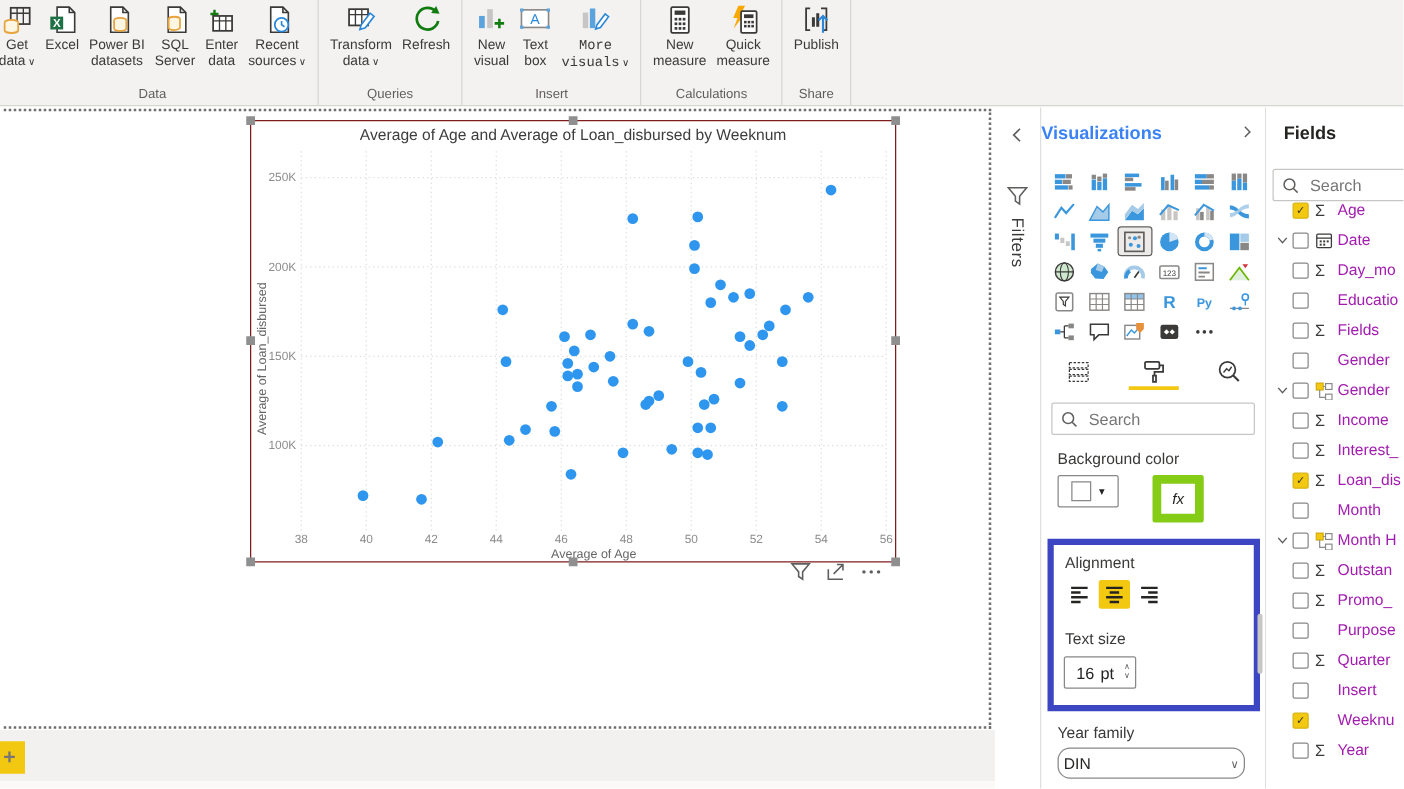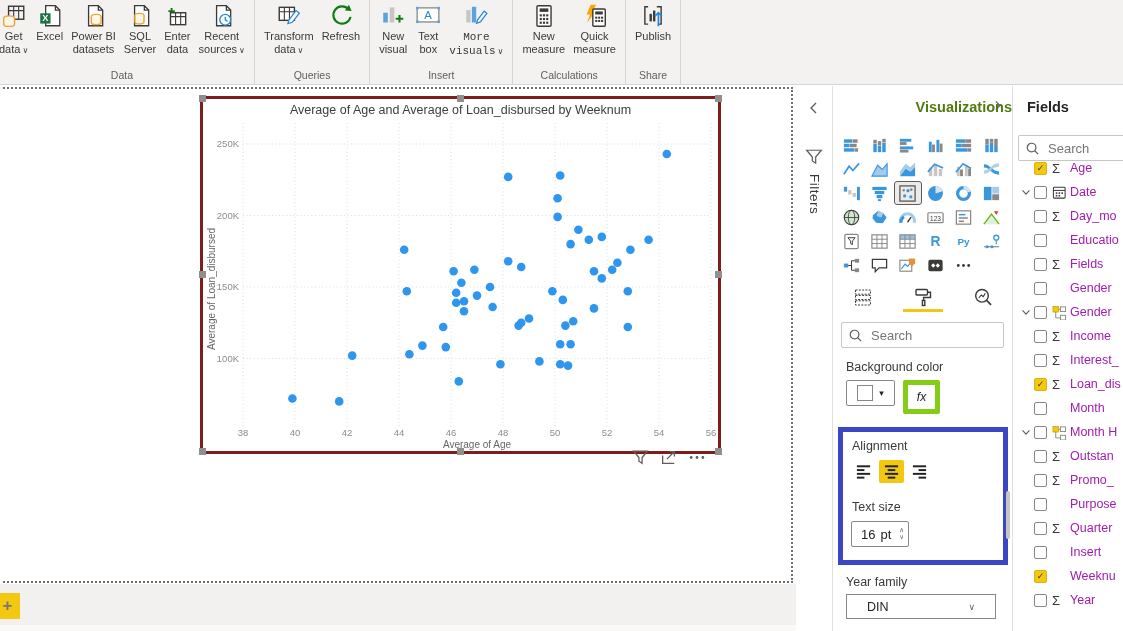--- a/index.html
+++ b/index.html
@@ -15,72 +15,72 @@
   .ritem{display:flex;flex-direction:column;align-items:center;padding:1px 4px;cursor:pointer;}
   .ritem .ricon svg{width:26px;height:26px;}
   .rlabel{font-size:11px;color:#3B3A39;text-align:center;white-space:pre-line;line-height:1.15;margin-top:1px;}
   .rcaret{font-size:8px;color:#3B3A39;margin-left:2px;}
   .rgrouplabel{font-size:10.5px;color:#605E5C;text-align:center;padding:2px 0 3px;}
   .ribbon .first{margin-left:-10px;}
   
   .canvas{position:absolute;left:-2px;top:87px;width:795px;height:496px;
           border:2px dotted #6E6E6E;box-sizing:border-box;background:#fff;}
   .visual{position:absolute;left:200px;top:7px;width:515px;height:352px;background:#fff;
-          border:3px solid #7f1d1d;box-sizing:content-box;}
+          border:1px solid #7f1d1d;box-sizing:content-box;}
   .vtitle{position:absolute;left:0;top:4px;width:100%;text-align:center;font-size:12.5px;color:#3D3D3D;}
   .hd{position:absolute;width:7px;height:7px;background:#8F8F8F;z-index:3;}
   .vfooter{position:absolute;left:632px;top:360px;display:flex;gap:11px;align-items:center;}
   .vfooter .fi{cursor:pointer;}
   .pagebar{position:absolute;left:0;top:584px;width:796px;height:41px;background:#F3F1EF;}
   .newpage{position:absolute;left:-5px;top:9px;width:25px;height:26px;background:#F2C811;
            color:#7A7672;font-size:17px;font-weight:bold;display:flex;align-items:center;justify-content:center;cursor:pointer;}
   .statusstrip{position:absolute;left:0;top:625px;width:796px;height:6px;background:#FAF9F8;}
   
   .fstrip{position:absolute;left:796px;top:86px;width:36px;height:545px;background:#fff;
           display:flex;flex-direction:column;align-items:center;}
   .fstrip .flabel{writing-mode:vertical-rl;font-size:13.5px;color:#3B3A39;margin-top:8px;letter-spacing:.5px;}
   
   .vizpane{position:absolute;left:832px;top:86px;width:181px;height:545px;background:#fff;
            border-left:1px solid #E1DFDD;border-right:1px solid #E1DFDD;box-sizing:border-box;}
-  .vheader{position:relative;text-align:right;font-size:14.5px;font-weight:700;color:#4d7c0f;padding-top:13px;height:23px;}
+  .vheader{position:relative;text-align:left;font-size:14.5px;font-weight:700;color:#3b82f6;padding-top:13px;height:23px;}
   .vheader .chev{position:absolute;right:8px;top:13px;cursor:pointer;}
   .vgrid{display:grid;grid-template-columns:repeat(6,28px);justify-content:center;row-gap:2px;margin-top:12px;}
   .vcell{width:26px;height:22px;display:flex;align-items:center;justify-content:center;border-radius:2px;cursor:pointer;}
   .vcell svg{width:19px;height:19px;}
   .vcell.selected{background:#EDEBE9;outline:1.5px solid #5F5D5B;}
   .vtabs{display:flex;justify-content:center;gap:36px;margin-top:9px;}
   .vtab{padding:2px 2px 5px;cursor:pointer;position:relative;}
   .vtab svg{width:20px;height:20px;}
   .vtab.selected::after{content:"";position:absolute;left:-8px;right:-8px;bottom:0;height:3px;background:#F2C811;}
   .vsearch,.fsearch{display:flex;align-items:center;border:1px solid #C8C6C4;border-radius:2px;
           height:26px;padding:0 6px;gap:6px;background:#fff;box-sizing:border-box;}
   .vsearch{margin:10px 8px 0;}
   .vsearch input,.fsearch input{border:0;outline:0;flex:1;font-size:13px;background:transparent;
           font-family:"Liberation Sans",sans-serif;color:#252423;min-width:0;}
   .seclabel{font-size:12.5px;color:#3B3A39;margin:12px 0 6px 13px;}
   .bgrow{display:flex;gap:8px;margin-left:13px;}
   .swatchbtn{width:47px;height:24px;border:1px solid #8A8886;border-radius:2px;background:#fff;
              display:flex;align-items:center;justify-content:center;gap:6px;cursor:pointer;}
   .swatch{width:14px;height:14px;border:1px solid #8A8886;background:#fff;}
   .caret{font-size:9px;color:#252423;}
-  .fxbtn{width:27px;height:24px;border:5px solid #84cc16;border-radius:2px;background:#fff;
-         font-style:italic;font-size:12px;display:flex;align-items:center;justify-content:center;cursor:pointer;}
+  .fxbtn{width:27px;height:24px;border:7px solid #84cc16;border-radius:2px;background:#fff;
+         font-style:italic;font-size:12px;display:flex;align-items:center;justify-content:center;cursor:pointer;margin-left:19px;}
   .annot{margin:13px 5px 0;border:5px solid #3D46C2;padding:7px 0 13px 8px;box-sizing:border-box;width:170px;}
   .annot .seclabel{margin:0 0 0 1px;}
   .alignrow{display:flex;gap:3px;margin-top:7px;}
   .alignbtn{width:25px;height:23px;display:flex;align-items:center;justify-content:center;border-radius:2px;cursor:pointer;}
   .alignbtn.selected{background:#F2C811;}
   .tslabel{margin:17px 0 0 1px;font-size:12.5px;color:#3B3A39;}
   .spin{margin-top:7px;width:58px;height:26px;border:1px solid #8A8886;border-radius:2px;background:#fff;
         display:flex;align-items:center;padding:0 4px 0 9px;box-sizing:border-box;}
   .spinval{font-size:13px;}
   .spinunit{font-size:13px;margin-left:5px;}
   .spinarrows{display:flex;flex-direction:column;margin-left:auto;font-size:6.5px;color:#605E5C;line-height:1.05;cursor:pointer;}
-  .ffdrop{margin-left:13px;width:150px;height:25px;border:1px solid #8A8886;border-radius:0;background:#fff;
-          display:flex;align-items:center;justify-content:space-between;padding:0 20px;font-size:12.5px;
+  .ffdrop{margin-left:13px;width:150px;height:25px;border:1px solid #8A8886;border-radius:10px;background:#fff;
+          display:flex;align-items:center;justify-content:space-between;padding:0 4px;font-size:12.5px;
           box-sizing:border-box;cursor:pointer;}
   .ffcaret{font-size:9px;color:#605E5C;}
   .vscroll{position:absolute;right:2px;top:405px;width:4px;height:48px;background:#C8C6C4;border-radius:2px;}
   
   .fieldspane{position:absolute;left:1013px;top:86px;width:110px;height:545px;background:#fff;overflow:hidden;}
   .fheader{font-size:14.5px;font-weight:700;color:#252423;padding:13px 0 0 14px;height:23px;}
   .fsearch{margin:13px 0 0 5px;width:125px;position:relative;z-index:2;background:#fff;}
   .fieldlist{margin-top:-5px;position:relative;z-index:1;}
   .frow{height:24px;display:flex;align-items:center;padding-left:7px;cursor:pointer;white-space:nowrap;}
   .fchev{width:14px;display:flex;align-items:center;}

